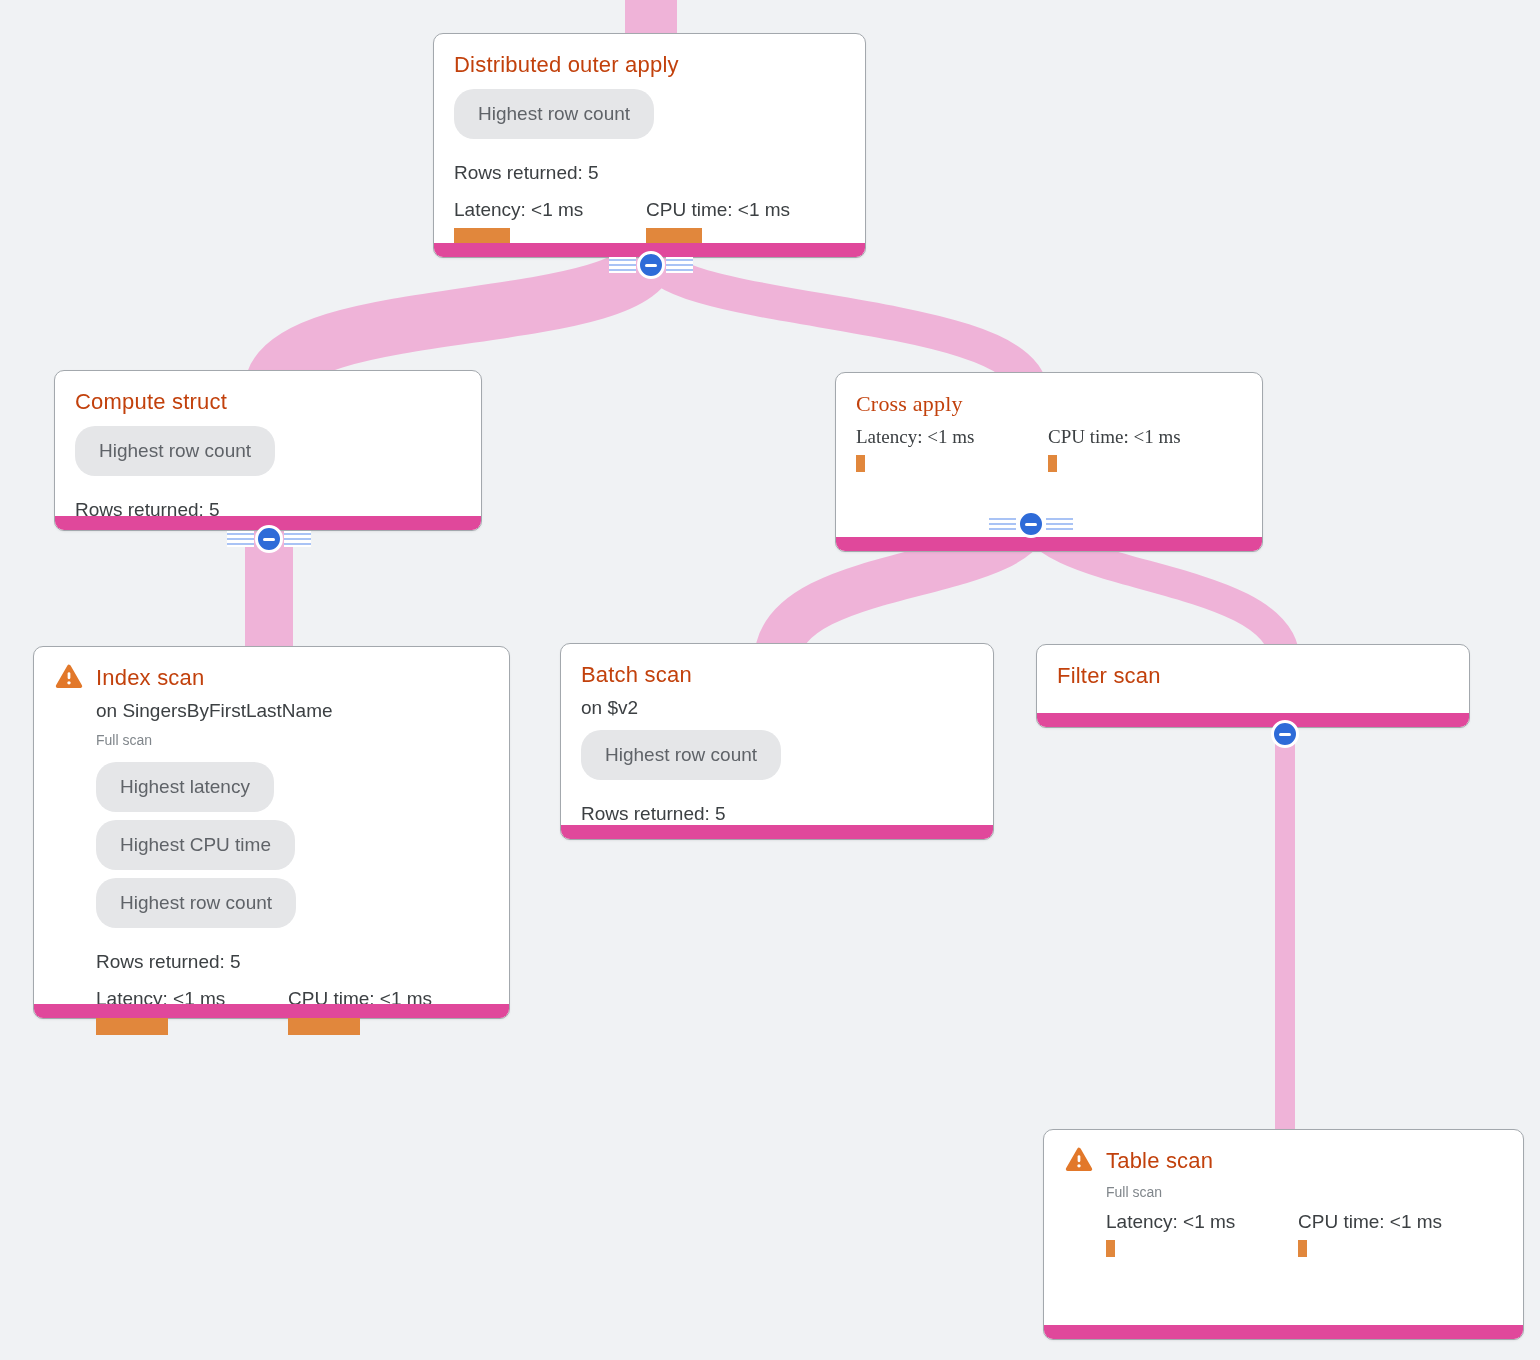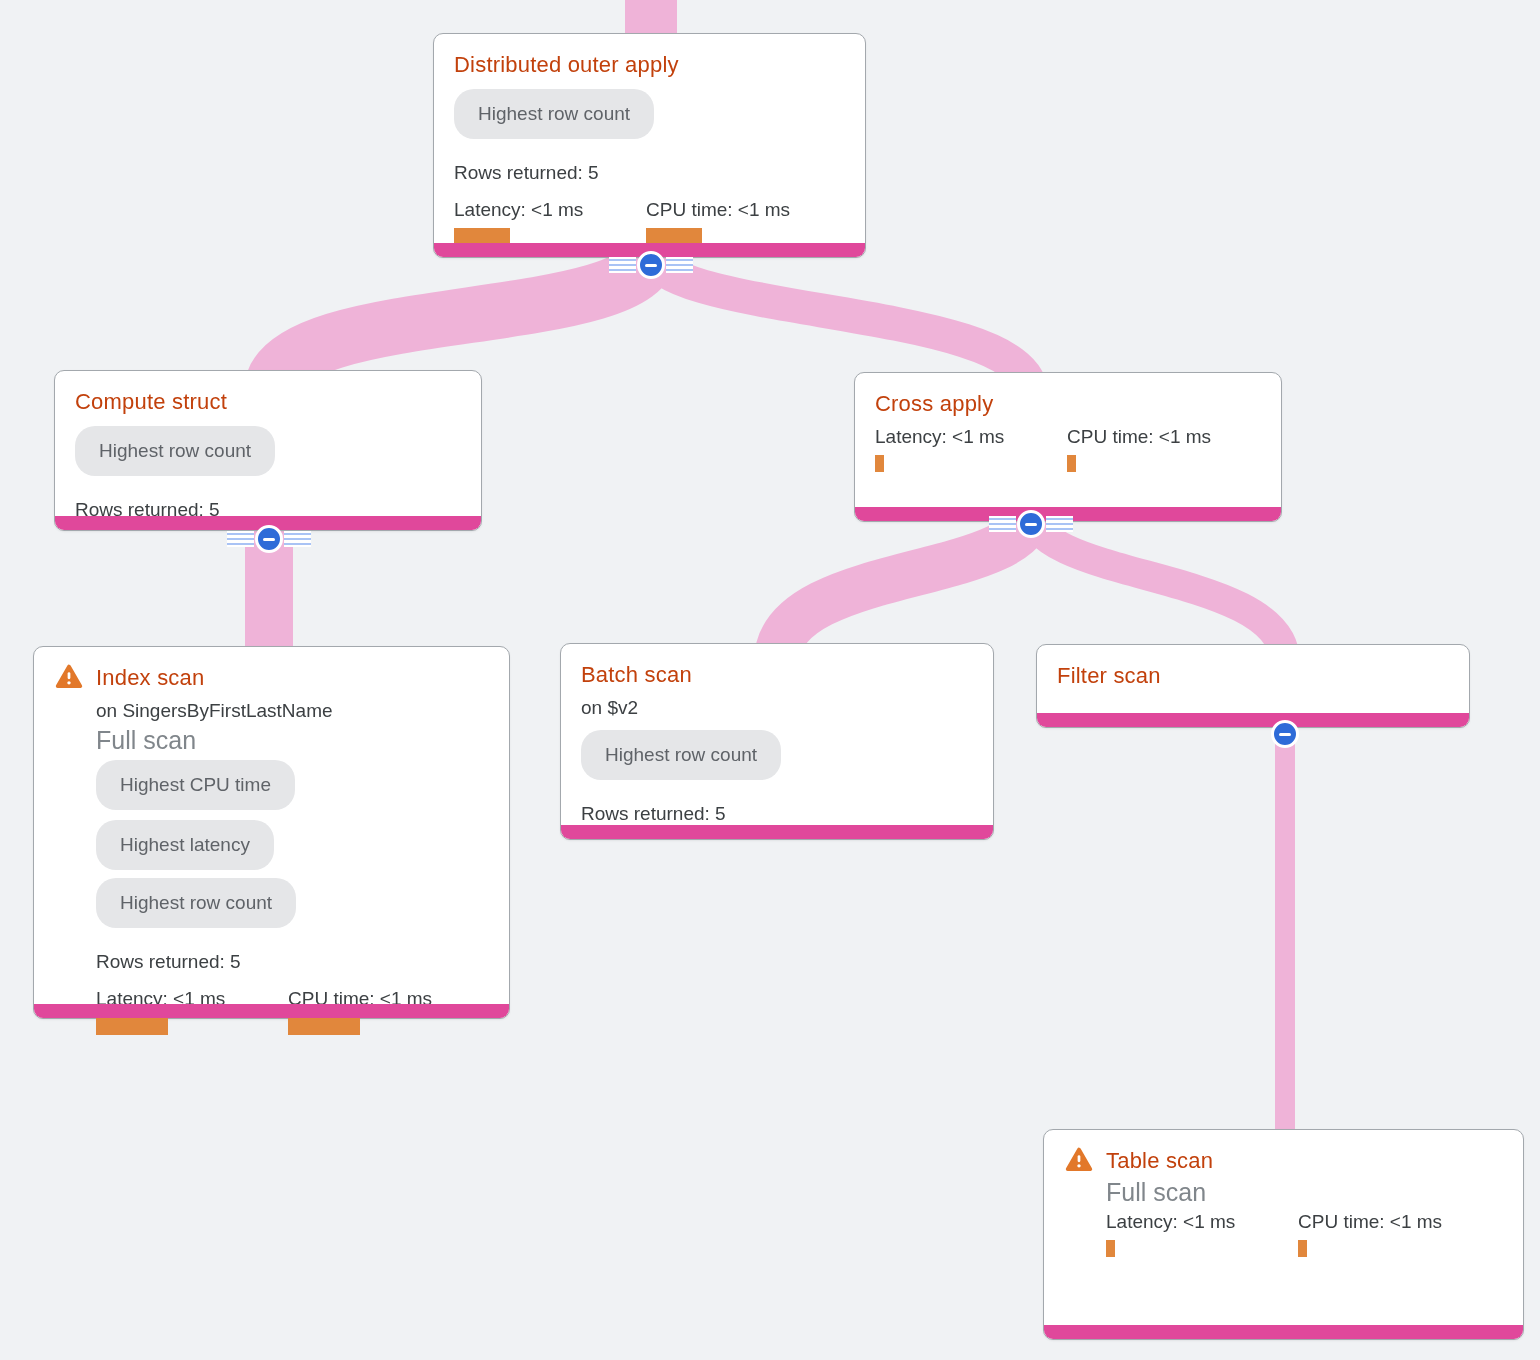--- a/index.html
+++ b/index.html
@@ -30,21 +30,21 @@
     border-radius:0 0 9px 9px;
   }
   .node-body{padding:17px 20px 10px 20px;position:relative;}
   .node.indented .node-body{padding-left:62px;}
   .warning-icon{position:absolute;left:21px;top:17px;width:28px;height:25px;}
   .node-title{
     font-size:22px;font-weight:500;color:#c2410c;
     letter-spacing:.2px;line-height:28px;
   }
   .subtitle{font-size:19px;color:#3C4043;margin-top:7px;line-height:24px;}
-  .scan-type{font-size:25px;color:#80868B;margin-top:5px;line-height:24px;}
+  .scan-type{font-size:14px;color:#80868B;margin-top:5px;line-height:24px;}
   .badge-row{margin-top:8px;}
   .badge{
     display:inline-block;background:#E5E6E8;color:#5F6368;
     font-size:19px;line-height:26px;padding:12px 24px;border-radius:20px;
   }
   .rows-returned{font-size:19px;color:#3C4043;margin-top:22px;line-height:24px;}
   .metrics{display:grid;grid-template-columns:192px auto;margin-top:13px;}
   .metric-label{font-size:19px;color:#3C4043;line-height:24px;}
   .metric-bar{display:block;margin-top:6px;background:#E1873C;}
 
@@ -117,21 +117,21 @@
     <div class="node-footer"></div>
   </div>
   <div class="collapse" style="left:269px;top:539px;">
     <span class="stripes"></span>
     <span class="collapse-circle">
         <span class="minus"></span>
       </span>
     <span class="stripes"></span>
   </div>
 
-  <div class="node" style="left:854px;top:372px;width:428px;height:150px;">
+  <div class="node" style="left:835px;top:372px;width:428px;height:180px;font-family:Liberation Serif, serif;">
     <div class="node-body">
       <div class="node-title">Cross apply</div>
       <div class="metrics" style="margin-top:7px;">
         <div>
           <span class="metric-label">Latency: &lt;1 ms</span>
           <span class="metric-bar" style="width:9px;height:17px"></span>
         </div>
         <div>
           <span class="metric-label">CPU time: &lt;1 ms</span>
           <span class="metric-bar" style="width:9px;height:17px"></span>
@@ -153,22 +153,22 @@
       <span class="warning-icon">
         <svg viewBox="0 0 24 22" width="28" height="25">
           <path d="M12 2.2 L22 19.6 H2 Z" fill="#E2782A" stroke="#E2782A" stroke-width="3.2" stroke-linejoin="round"></path>
           <rect x="10.8" y="7.2" width="2.4" height="6.2" rx="1.2" fill="#FFFFFF"></rect>
           <circle cx="12" cy="16.6" r="1.5" fill="#FFFFFF"></circle>
         </svg>
       </span>
       <div class="node-title">Index scan</div>
       <div class="subtitle">on SingersByFirstLastName</div>
       <div class="scan-type">Full scan</div>
+      <div class="badge-row" style="margin-top:10px;"><span class="badge">Highest latency</span></div>
       <div class="badge-row"><span class="badge">Highest CPU time</span></div>
-      <div class="badge-row" style="margin-top:10px;"><span class="badge">Highest latency</span></div>
       <div class="badge-row"><span class="badge">Highest row count</span></div>
       <div class="rows-returned">Rows returned: 5</div>
       <div class="metrics">
         <div>
           <span class="metric-label">Latency: &lt;1 ms</span>
           <span class="metric-bar" style="width:72px;height:18px"></span>
         </div>
         <div>
           <span class="metric-label">CPU time: &lt;1 ms</span>
           <span class="metric-bar" style="width:72px;height:18px"></span>

